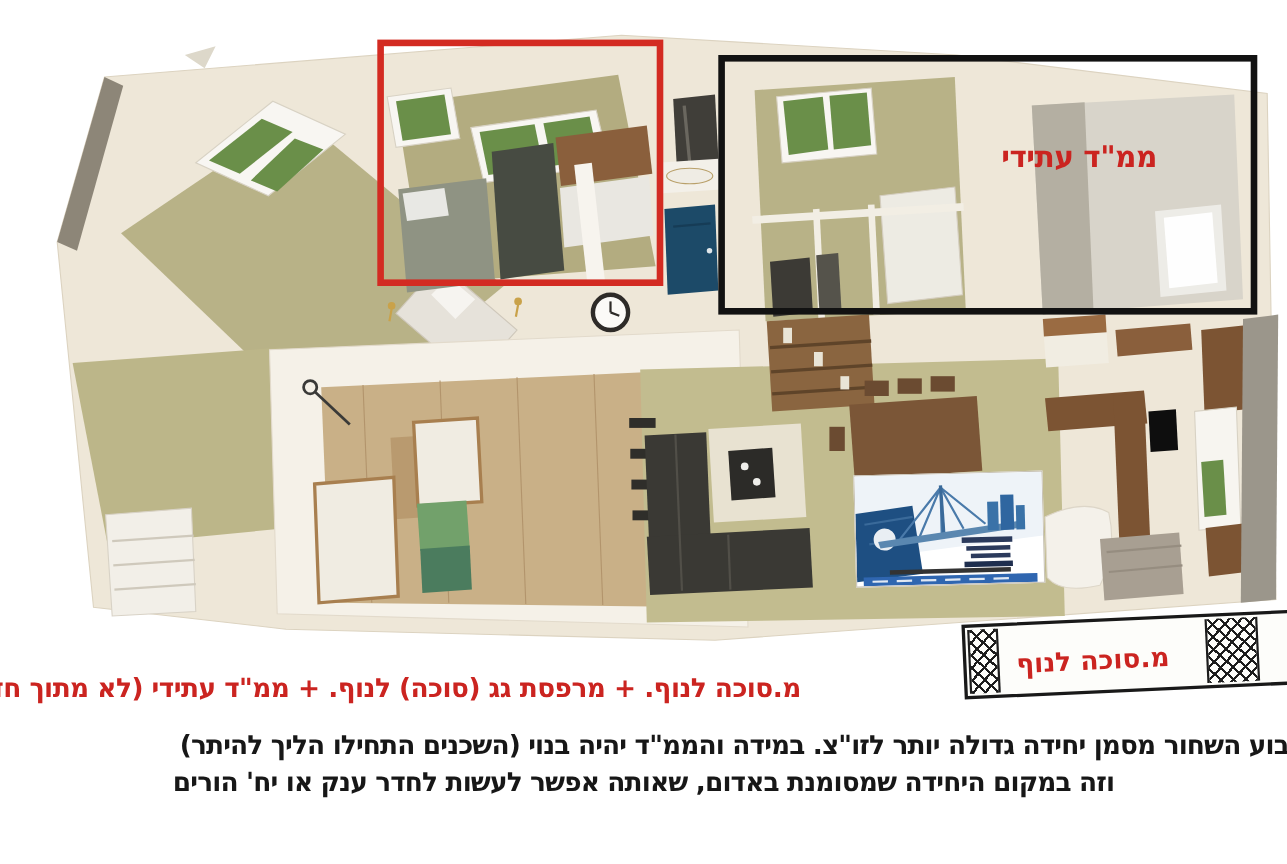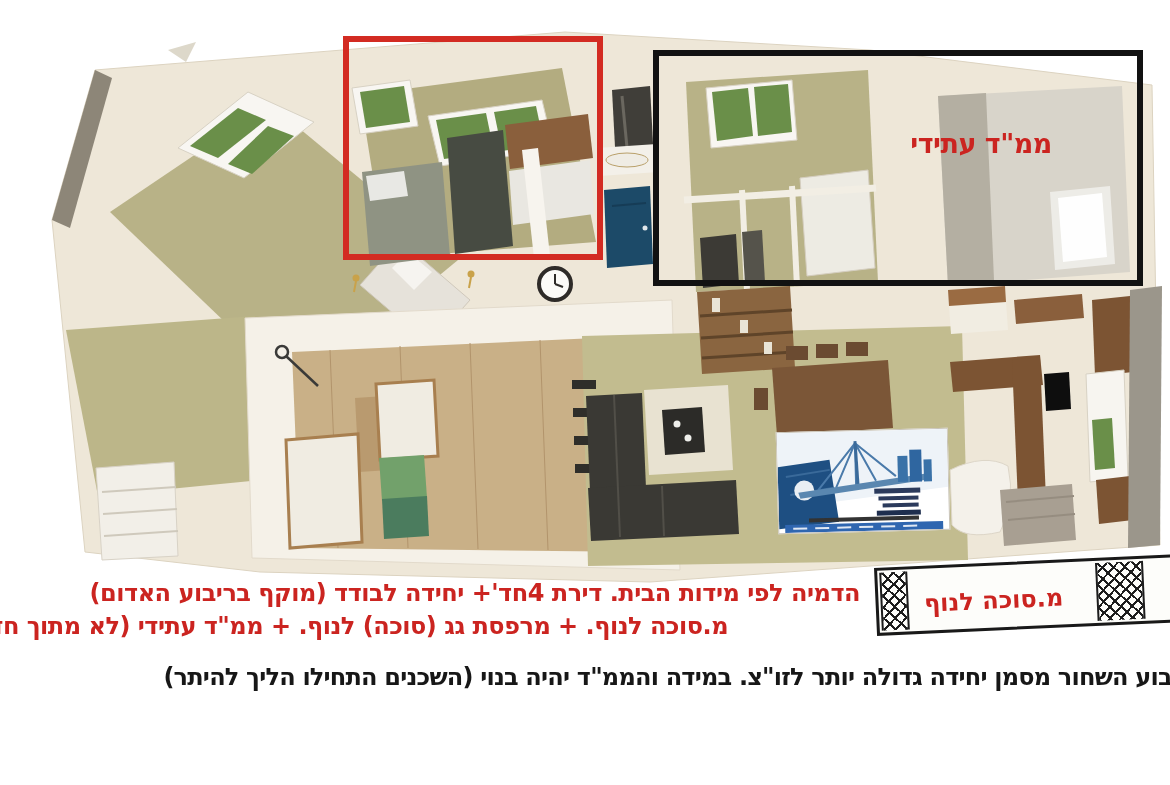--- a/index.html
+++ b/index.html
@@ -245,17 +245,17 @@
       <rect x="6" y="92" width="158" height="8" fill="#2f66b0"></rect>
       <rect x="14" y="95" width="14" height="2" fill="#ffffff" opacity="0.85"></rect>
       <rect x="36" y="95" width="14" height="2" fill="#ffffff" opacity="0.85"></rect>
       <rect x="58" y="95" width="14" height="2" fill="#ffffff" opacity="0.85"></rect>
       <rect x="80" y="95" width="14" height="2" fill="#ffffff" opacity="0.85"></rect>
       <rect x="102" y="95" width="14" height="2" fill="#ffffff" opacity="0.85"></rect>
       <rect x="124" y="95" width="14" height="2" fill="#ffffff" opacity="0.85"></rect>
     </svg>
   </div>
 
-  <div class="cap red red-line1" dir="rtl">הדמיה לפי מידות הבית. דירת 4חד'+ יחידה לבודד (מוקף בריבוע האדום)</div>
   <div class="cap red red-line2" dir="rtl">מ.סוכה לנוף. + מרפסת גג (סוכה) לנוף. + ממ"ד עתידי (לא מתוך חדר)</div>
   <div class="cap black black-line1" dir="rtl">יבוע השחור מסמן יחידה גדולה יותר לזו"צ. במידה והממ"ד יהיה בנוי (השכנים התחילו הליך להיתר)</div>
+  <div class="cap black black-line2" dir="rtl">וזה במקום היחידה שמסומנת באדום, שאותה אפשר לעשות לחדר ענק או יח' הורים</div>
 
 </div>
 
 </body></html>

